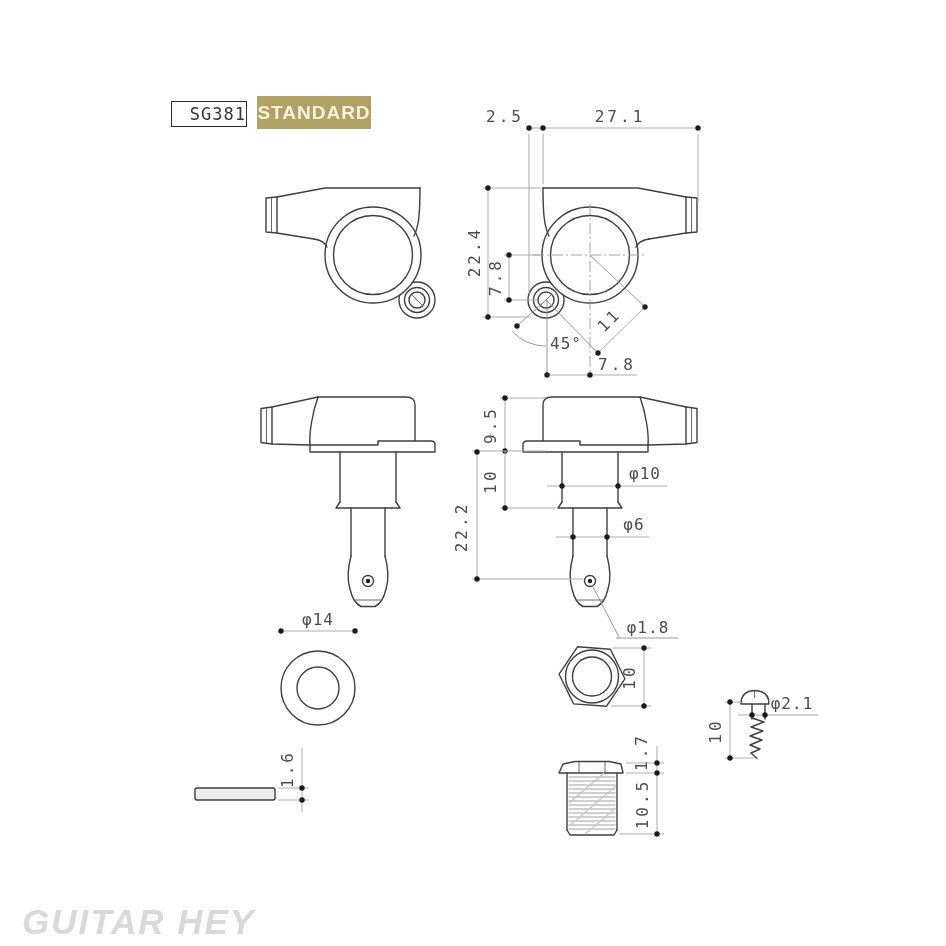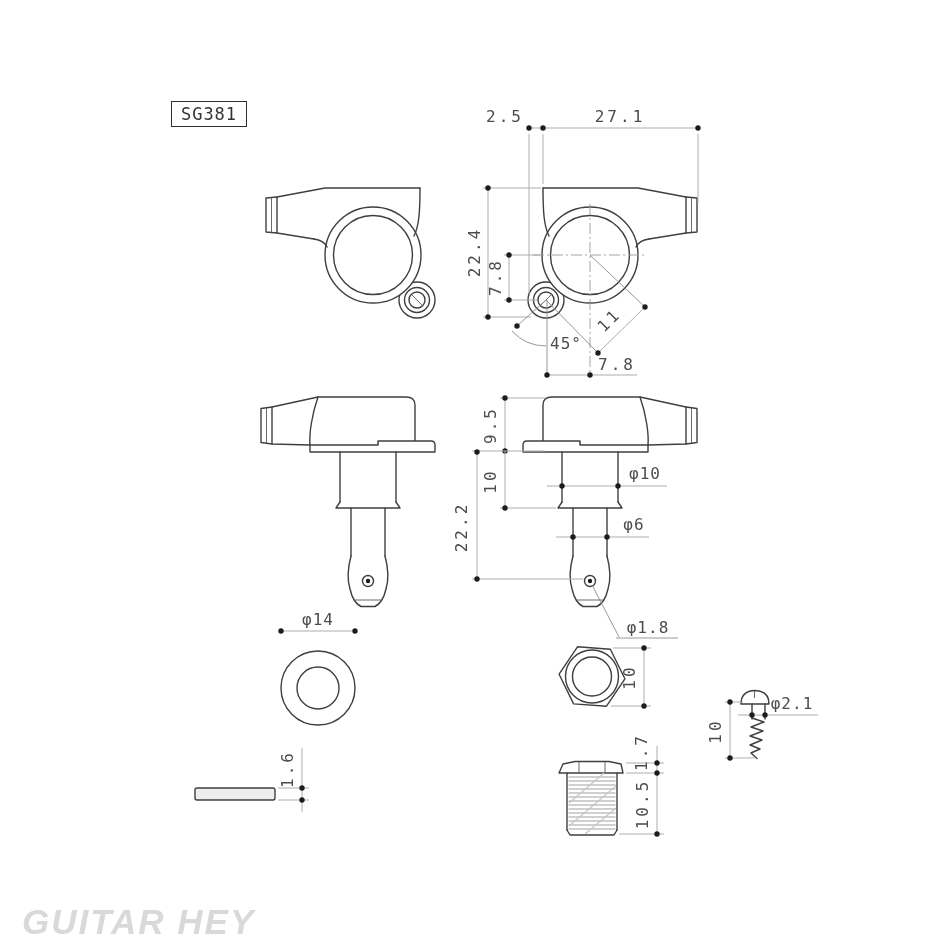--- a/index.html
+++ b/index.html
@@ -3,21 +3,21 @@
 <meta charset="utf-8">
 <style>
   :root{
     --badge-bg:#b1a264; --badge-text:#f7f3e2;
     --part-line:#3f3f3f; --dim-line:#adadad; --dim-text:#4c4c4c; --watermark:#d9d9d9;
   }
   html,body{margin:0;padding:0;background:#fff;}
   #canvas{position:relative;width:946px;height:946px;background:#fff;overflow:hidden;
           font-family:"DejaVu Sans Mono",monospace;}
   .model-box{position:absolute;left:171px;top:101px;width:74px;height:24px;
-    border:1.5px solid #2e2e2e;display:flex;align-items:center;justify-content:center;
+    border:1.5px solid #2e2e2e;display:flex;align-items:center;justify-content:flex-end;
     font-size:17px;letter-spacing:1px;color:#333;background:#fff;}
   .badge{position:absolute;left:257px;top:96px;width:114px;height:33px;
     background:var(--badge-bg);color:var(--badge-text);display:flex;align-items:center;justify-content:center;
     font-family:"Liberation Sans",sans-serif;font-weight:bold;font-size:19px;letter-spacing:1px;}
   .watermark{position:absolute;left:22px;top:892px;
     font-family:"Liberation Sans",sans-serif;font-weight:bold;font-style:italic;
     font-size:35px;letter-spacing:2px;color:var(--watermark);white-space:nowrap;margin-top:10px;}
   svg{position:absolute;left:0;top:0;}
   .pl{stroke:var(--part-line);stroke-width:1.4;fill:none;stroke-linejoin:round;stroke-linecap:round;}
   .plw{stroke:var(--part-line);stroke-width:1.4;fill:#fff;stroke-linejoin:round;}
@@ -33,20 +33,23 @@
   .fillw{fill:#ededed;stroke:var(--part-line);stroke-width:1.4;}
 </style>
 </head>
 <body>
 
 <div id="canvas">
 
   <div class="model-box">
     <span>SG381</span>
   </div>
+  <div class="badge">
+    <span>STANDARD</span>
+  </div>
 
   <svg width="946" height="946" viewBox="0 0 946 946">
     <defs>
 
       <g id="rearPart">
         <circle class="pl" cx="546" cy="300" r="18"></circle>
         <circle class="pl" cx="546" cy="300" r="12.5"></circle>
         <circle class="plw" cx="590" cy="255" r="48"></circle>
         <circle class="pl" cx="590" cy="255" r="39.5"></circle>
         <path class="pl" d="M543,188 H638 L686,197 L686,233 L649,239"></path>

